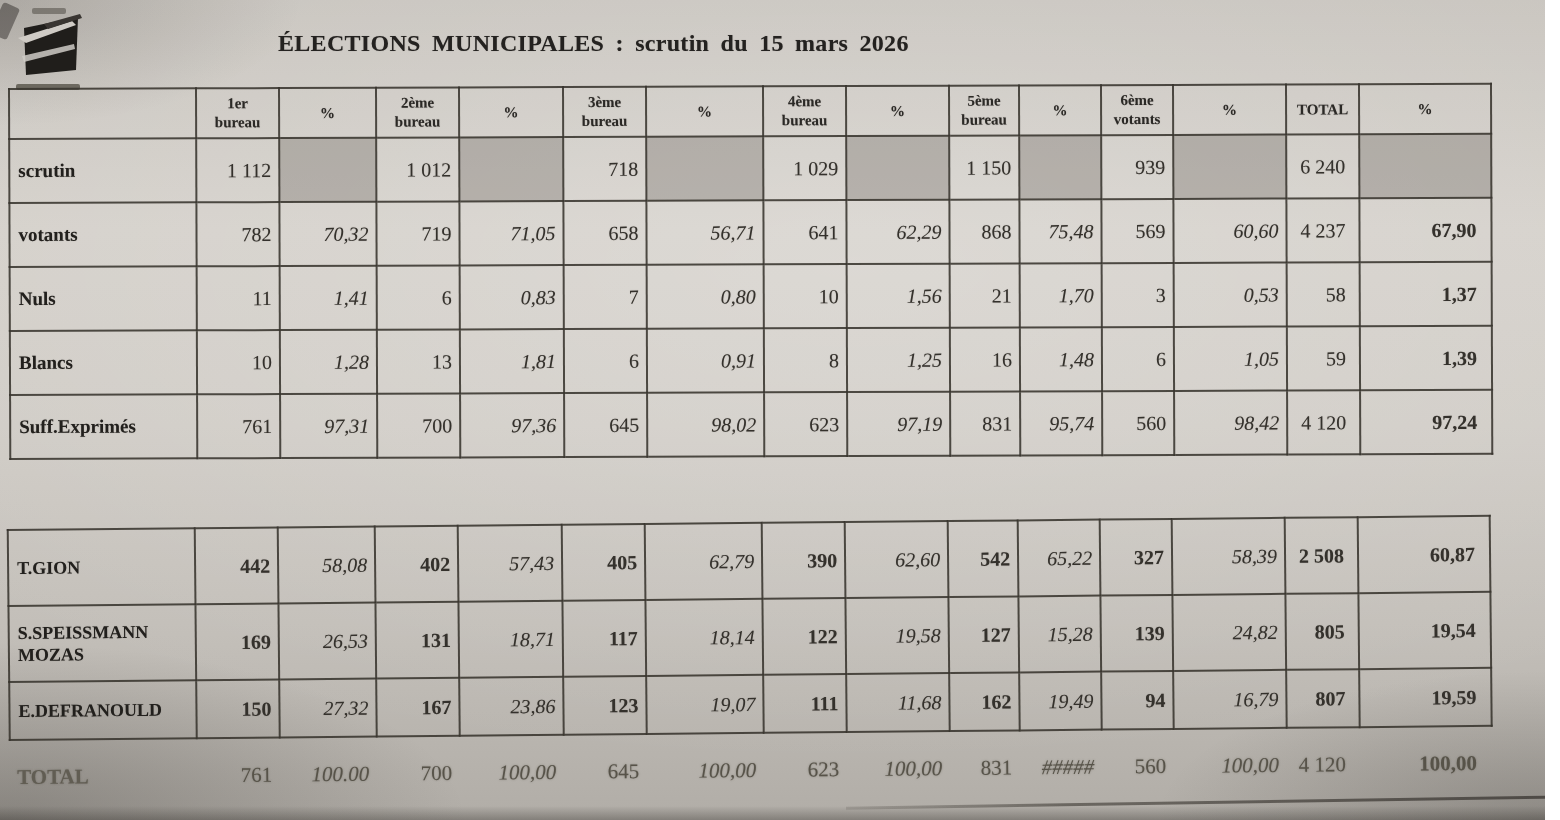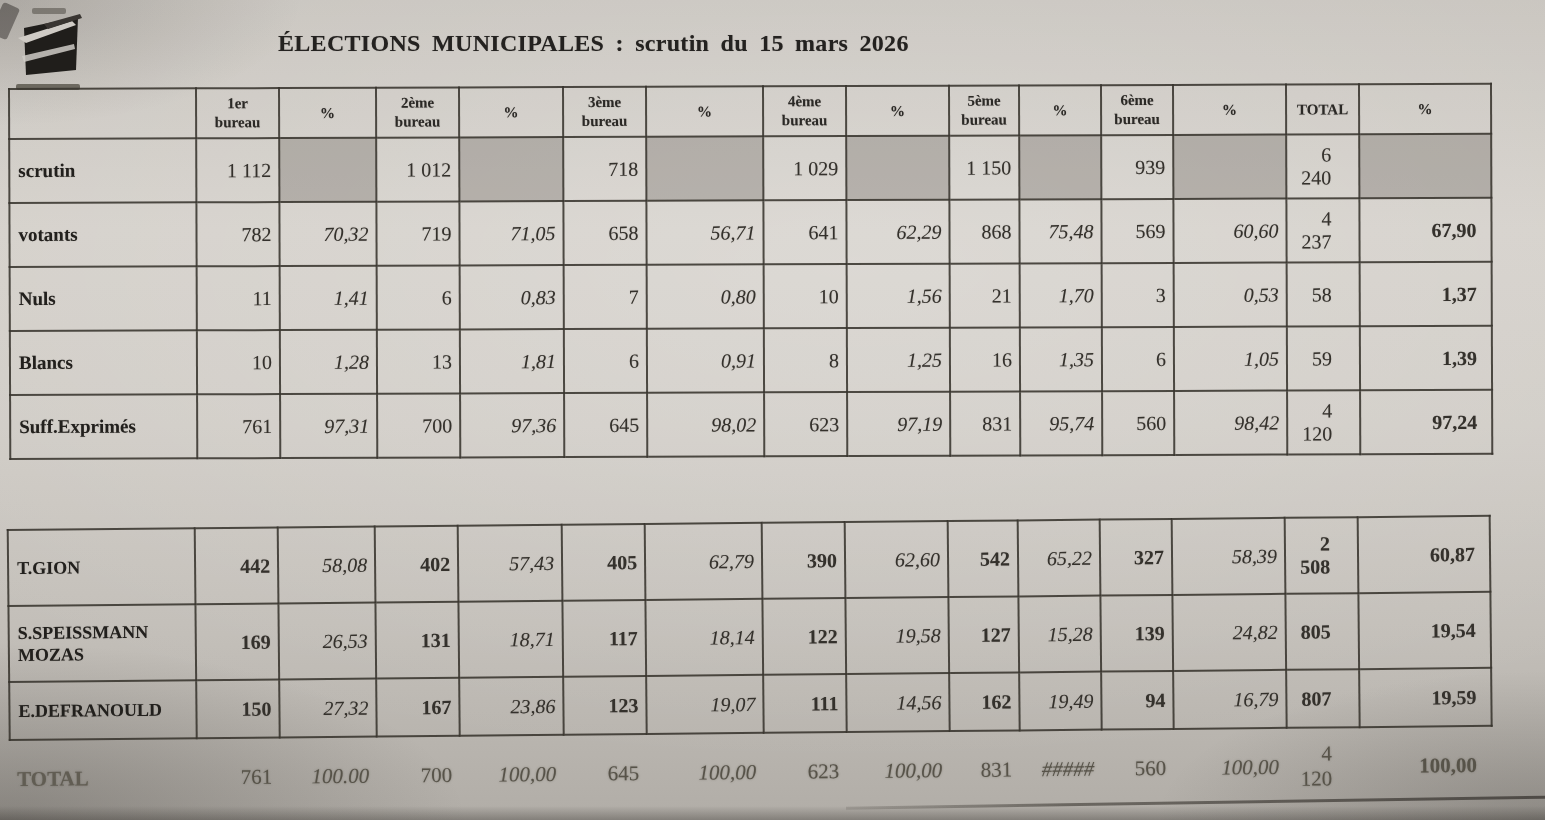--- a/index.html
+++ b/index.html
@@ -22,21 +22,21 @@
   .corner-mark{position:absolute;left:-4px;top:4px;width:18px;height:34px;
     background:rgba(38,34,30,0.45);transform:rotate(24deg);border-radius:3px;}
   table{border-collapse:collapse;table-layout:fixed;}
   .grid, .grid td, .grid th{border:2px solid rgba(56,52,46,0.88);}
   .t1{position:absolute;left:8px;top:88px;width:1482px;transform:rotate(-0.2deg);transform-origin:0 0;}
   .t1 th{height:48px;font-size:15px;font-weight:bold;color:#2b2926;white-space:pre-line;line-height:1.25;text-align:center;padding:0;}
   .t1 td{height:62px;}
   td.label{text-align:left;font-weight:bold;font-size:19px;padding:0 4px 0 8px;color:#22201d;white-space:pre-line;line-height:1.25;}
   td.num{text-align:right;padding:0 7px 0 0;font-size:20px;color:#34312c;}
   td.pct{font-style:italic;}
-  td.totcol{padding-right:27px;}
+  td.totcol{padding-right:13px;}
   td.lastpct{font-style:normal;font-weight:bold;padding-right:14px;}
   td.shade{background:rgba(95,90,82,0.30);}
   .t2wrap{position:absolute;left:8px;top:522px;width:1482px;transform:rotate(-0.55deg);transform-origin:50% 50%;}
   .t2{width:1482px;}
   .t2 td{height:74px;}
   .t2 tr:nth-child(3) td{height:56px;}
   .t2 td.num{font-weight:bold;}
   .t2 td.pct{font-weight:normal;font-style:italic;}
   .t2 td.lastpct{font-weight:bold;font-style:normal;}
   .t2 td.label{font-size:18px;}
@@ -101,21 +101,21 @@
           <th>3ème
 bureau</th>
           <th>%</th>
           <th>4ème
 bureau</th>
           <th>%</th>
           <th>5ème
 bureau</th>
           <th>%</th>
           <th>6ème
-bureau</th>
+votants</th>
           <th>%</th>
           <th>TOTAL</th>
           <th>%</th>
         </tr>
     </thead>
     <tbody>
         <tr>
           <td class="label">scrutin</td>
           <td class="num">1 112</td>
           <td class="num pct shade"></td>
@@ -170,21 +170,21 @@
           <td class="label">Blancs</td>
           <td class="num">10</td>
           <td class="num pct">1,28</td>
           <td class="num">13</td>
           <td class="num pct">1,81</td>
           <td class="num">6</td>
           <td class="num pct">0,91</td>
           <td class="num">8</td>
           <td class="num pct">1,25</td>
           <td class="num">16</td>
-          <td class="num pct">1,35</td>
+          <td class="num pct">1,48</td>
           <td class="num">6</td>
           <td class="num pct">1,05</td>
           <td class="num totcol">59</td>
           <td class="num pct lastpct">1,39</td>
         </tr>
         <tr>
           <td class="label">Suff.Exprimés</td>
           <td class="num">761</td>
           <td class="num pct">97,31</td>
           <td class="num">700</td>
@@ -260,21 +260,21 @@
           </tr>
           <tr>
             <td class="label">E.DEFRANOULD</td>
             <td class="num">150</td>
             <td class="num pct">27,32</td>
             <td class="num">167</td>
             <td class="num pct">23,86</td>
             <td class="num">123</td>
             <td class="num pct">19,07</td>
             <td class="num">111</td>
-            <td class="num pct">14,56</td>
+            <td class="num pct">11,68</td>
             <td class="num">162</td>
             <td class="num pct">19,49</td>
             <td class="num">94</td>
             <td class="num pct">16,79</td>
             <td class="num totcol">807</td>
             <td class="num pct lastpct">19,59</td>
           </tr>
         </tbody>
     </table>
     <table class="t3">

